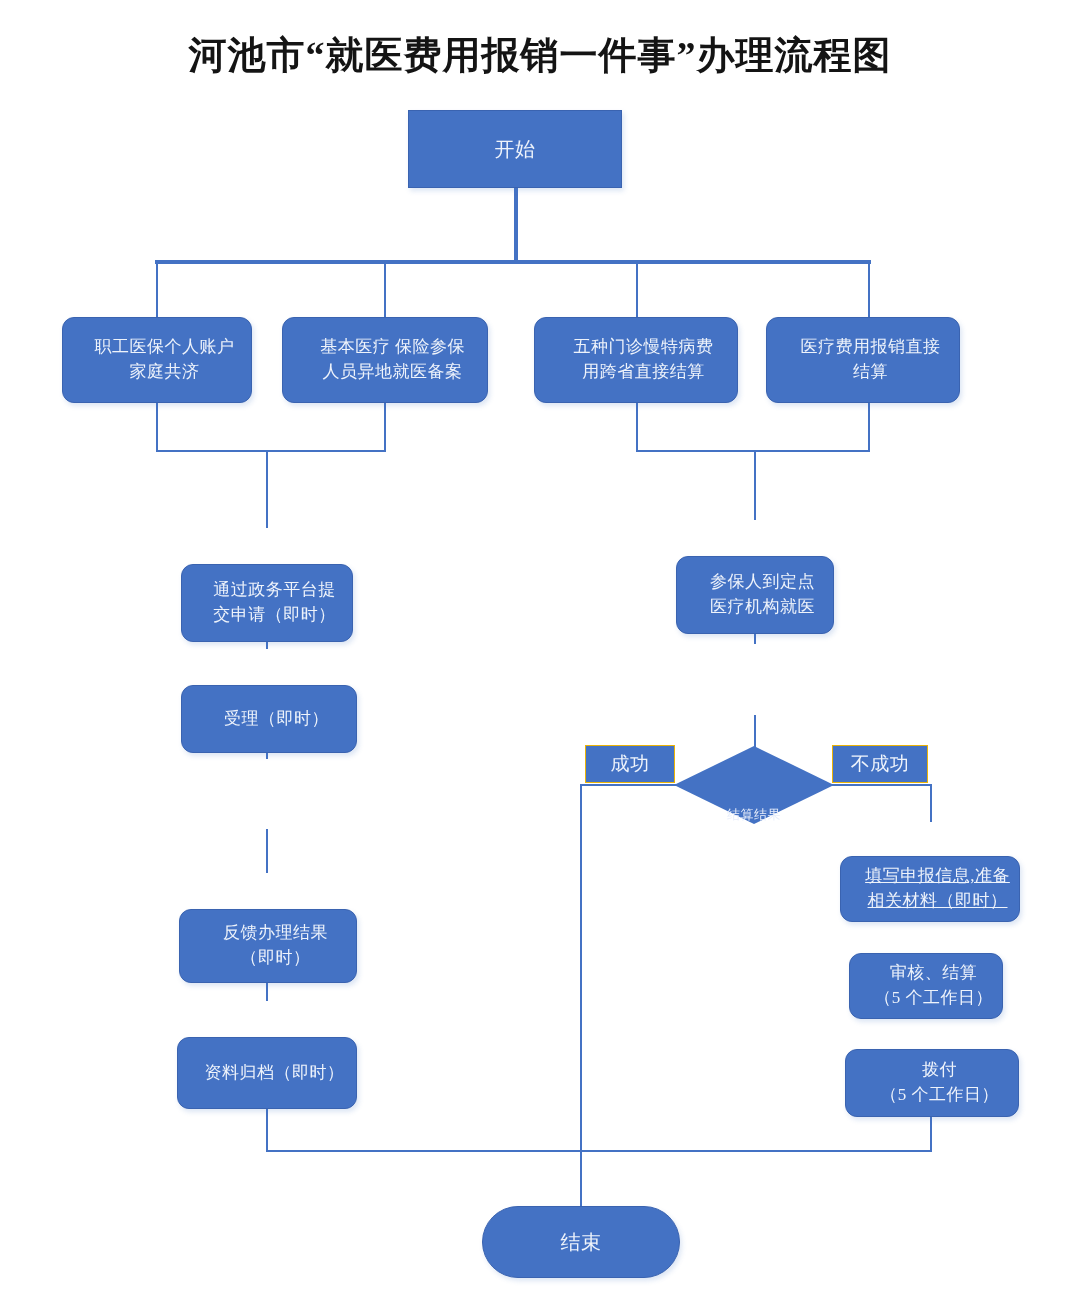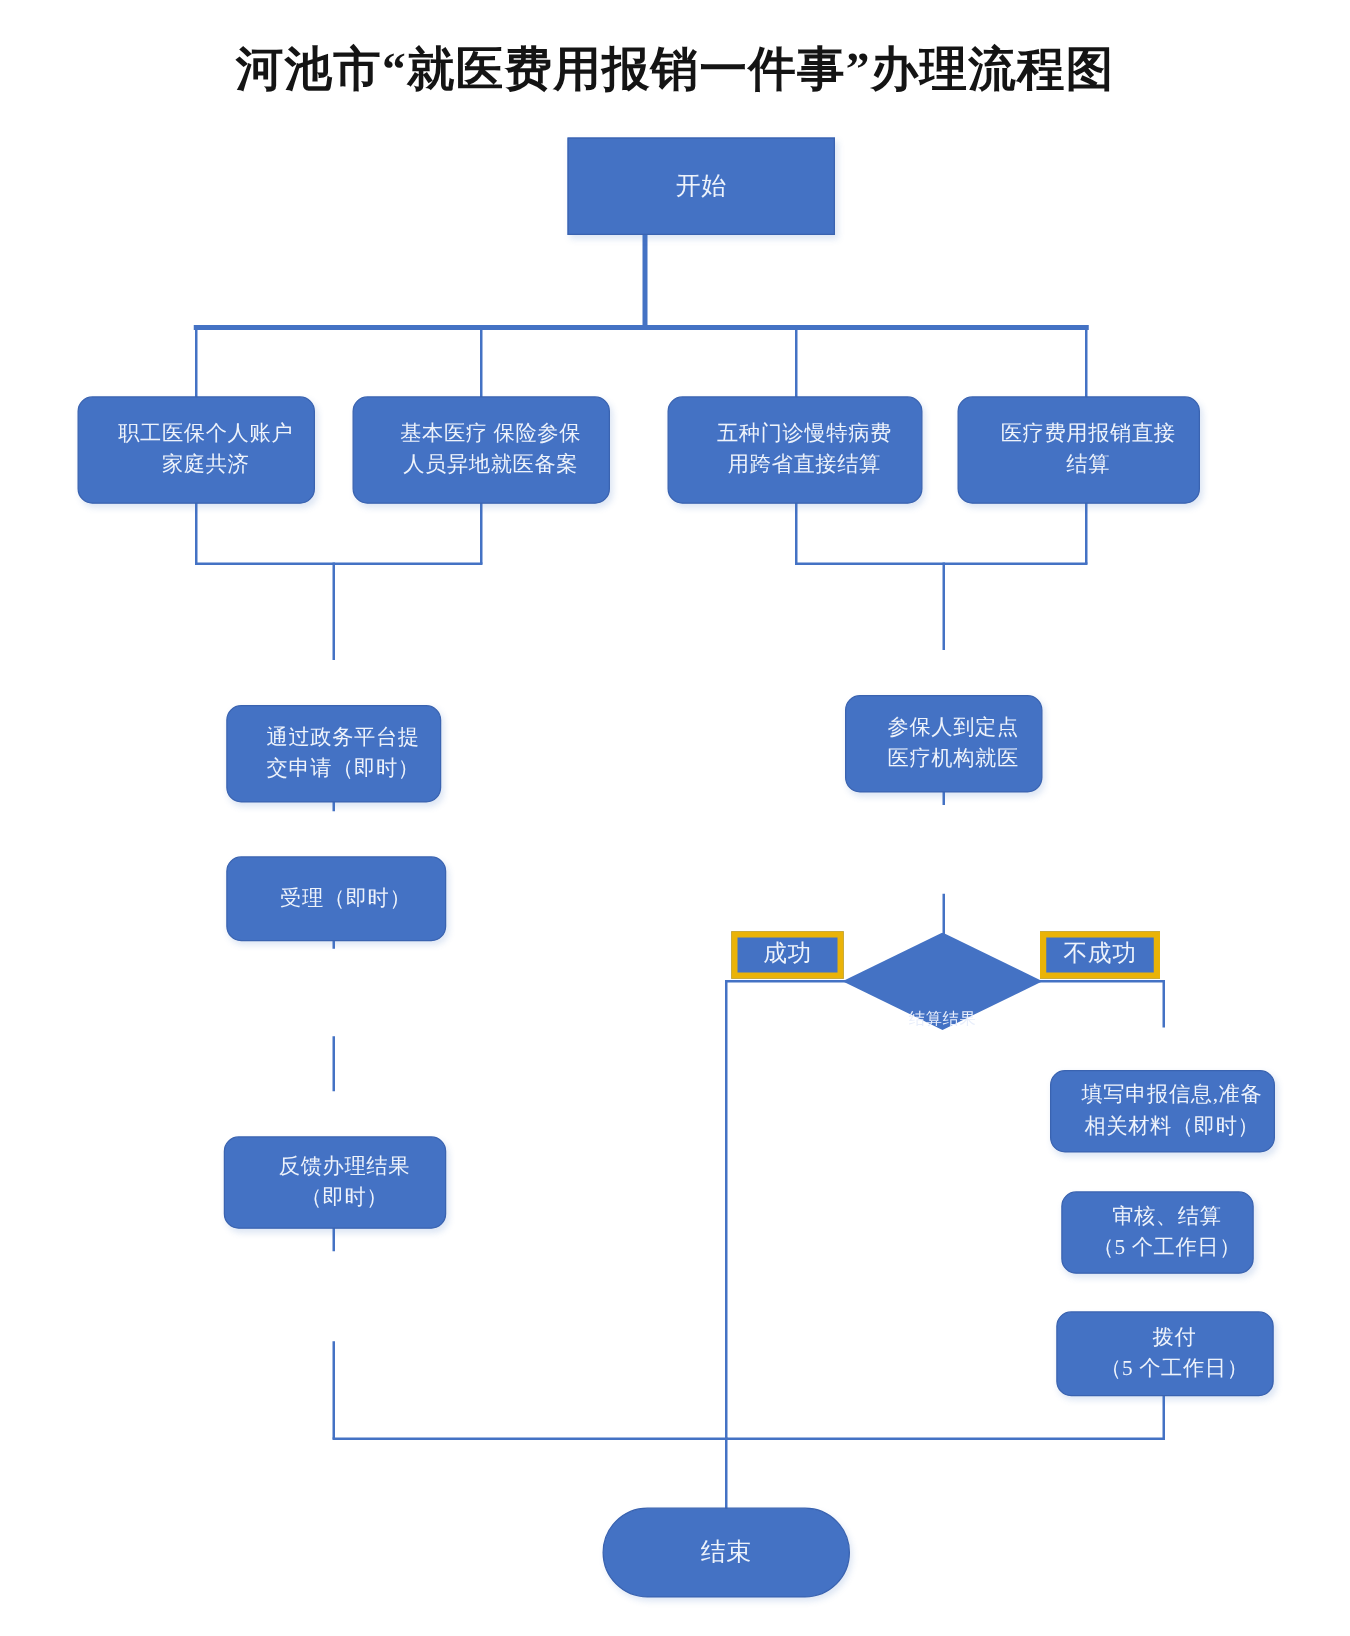--- a/index.html
+++ b/index.html
@@ -46,21 +46,21 @@
     z-index:3;
   }
   .node .txt{display:block;padding:0 6px;}
   .rounded{border-radius:12px;padding-left:15px;}
   .sharp{border-radius:0;}
   .stadium{border-radius:999px;}
   .small{font-size:17px;margin-top:36px;}
   .label-box{
     font-size:19px;
     box-shadow:none;
-    border:5px solid #eab308;
+    border:1px solid #eab308;
   }
   
   .diamond-wrap{
     position:absolute;
     z-index:2;
     display:flex;
     align-items:flex-end;
     justify-content:center;
   }
   .diamond-shape{
@@ -127,21 +127,21 @@
   <div class="ln lh" style="left:816px;top:784px;width:116px;"></div>
   <div class="ln lv" style="left:930px;top:784px;height:38px;"></div>
 
   <div class="ln lv" style="left:930px;top:884px;height:36px;"></div>
   <div class="ln lv" style="left:930px;top:981px;height:32px;"></div>
   <div class="ln lv" style="left:930px;top:1080px;height:72px;"></div>
 
   <div class="ln lh" style="left:266px;top:1150px;width:666px;"></div>
   <div class="ln lv" style="left:580px;top:1150px;height:58px;"></div>
 
-  <div class="node sharp" style="left:408px;top:110px;width:214px;height:78px;font-size:20px;margin-left:46px;">
+  <div class="node sharp" style="left:408px;top:110px;width:214px;height:78px;font-size:20px;">
     <span class="txt">开始</span>
   </div>
 
   <div class="node rounded" style="left:62px;top:317px;width:190px;height:86px;">
     <span class="txt">
       <span>职工医保个人账户</span><br>
       <span>家庭共济</span>
     </span>
   </div>
 
@@ -178,20 +178,23 @@
   </div>
 
 
   <div class="node rounded small" style="left:179px;top:873px;width:178px;height:74px;">
     <span class="txt">
       <span>反馈办理结果</span><br>
       <span>（即时）</span>
     </span>
   </div>
 
+  <div class="node rounded small" style="left:177px;top:1001px;width:180px;height:72px;">
+    <span class="txt">资料归档（即时）</span>
+  </div>
 
   <div class="node rounded small" style="left:676px;top:520px;width:158px;height:78px;">
     <span class="txt">
       <span>参保人到定点</span><br>
       <span>医疗机构就医</span>
     </span>
   </div>
 
 
   <div class="diamond-wrap" style="left:674px;top:746px;width:160px;height:78px;">
@@ -200,21 +203,21 @@
   </div>
 
   <div class="node sharp label-box" style="left:585px;top:745px;width:90px;height:38px;">
     <span class="txt">成功</span>
   </div>
 
   <div class="node sharp label-box" style="left:832px;top:745px;width:96px;height:38px;">
     <span class="txt">不成功</span>
   </div>
 
-  <div class="node rounded small" style="left:840px;top:820px;width:180px;height:66px;">
+  <div class="node rounded small" style="left:840px;top:820px;width:180px;height:66px;text-decoration:underline;">
     <span class="txt">
       <span>填写申报信息,准备</span><br>
       <span>相关材料（即时）</span>
     </span>
   </div>
 
   <div class="node rounded small" style="left:849px;top:917px;width:154px;height:66px;">
     <span class="txt">
       <span>审核、结算</span><br>
       <span>（5 个工作日）</span>

